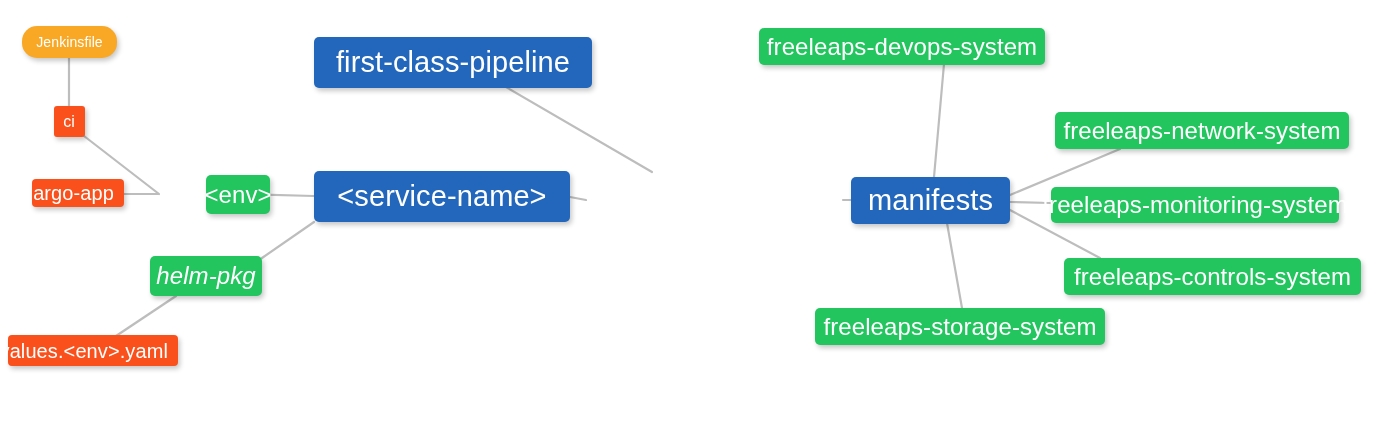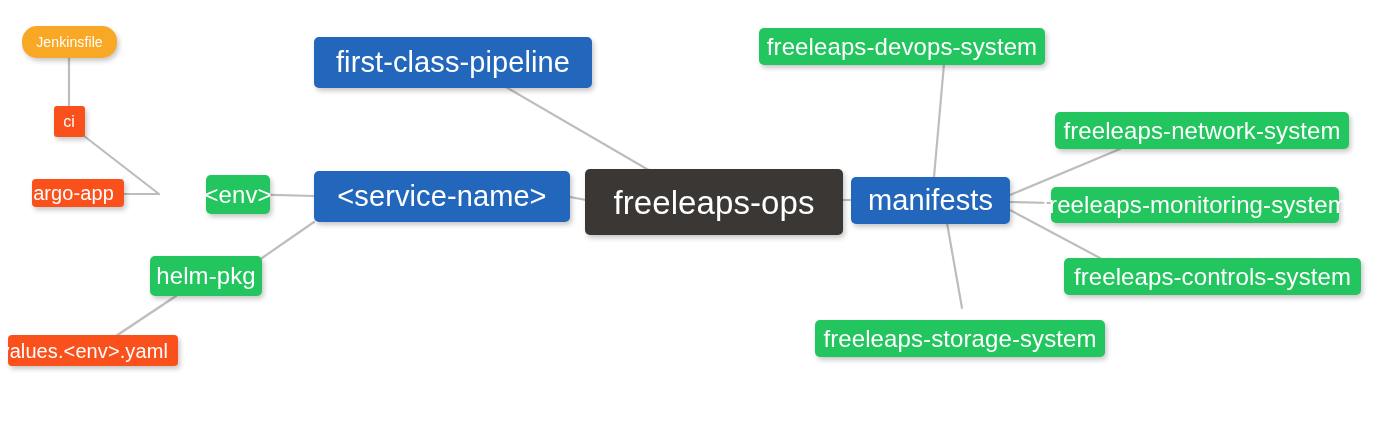--- a/index.html
+++ b/index.html
@@ -83,39 +83,36 @@
   </div>
 
   <div class="node tier-small" style="left: 32px; top: 179px; width: 92px; height: 28px; background: rgb(249, 80, 28);">
     <span>argo-app</span>
   </div>
 
   <div class="node tier-mid" style="left: 158px; top: 175px; width: 64px; height: 39px; background: rgb(35, 197, 94); margin-left: 48px;">
     <span>&lt;env&gt;</span>
   </div>
 
-  <div class="node tier-mid" style="left: 150px; top: 256px; width: 112px; height: 40px; background: rgb(35, 197, 94);">
+  <div class="node tier-mid" style="left: 150px; top: 256px; width: 112px; height: 40px; background: rgb(35, 197, 94); font-style: italic;">
     <span>helm-pkg</span>
   </div>
 
   <div class="node tier-small" style="left: 8px; top: 335px; width: 170px; height: 31px; background: rgb(249, 80, 28); padding-left: 16px;">
     <span>values.&lt;env&gt;.yaml</span>
   </div>
 
   <div class="node tier-major" style="left: 314px; top: 37px; width: 278px; height: 51px; background: rgb(34, 103, 187);">
     <span>first-class-pipeline</span>
   </div>
 
   <div class="node tier-major" style="left: 314px; top: 171px; width: 256px; height: 51px; background: rgb(34, 103, 187); justify-content: center;">
     <span>&lt;service-name&gt;</span>
   </div>
 
-  <div class="node tier-root" style="left: 585px; top: 169px; width: 258px; height: 66px; background: rgb(59, 55, 53);">
-    <span>freeleaps-ops</span>
-  </div>
 
   <div class="node tier-major" style="left: 851px; top: 177px; width: 159px; height: 47px; background: rgb(34, 103, 187);">
     <span>manifests</span>
   </div>
 
   <div class="node tier-mid" style="left: 759px; top: 28px; width: 286px; height: 37px; background: rgb(35, 197, 94);">
     <span>freeleaps-devops-system</span>
   </div>
 
   <div class="node tier-mid" style="left: 1055px; top: 112px; width: 294px; height: 37px; background: rgb(35, 197, 94);">
@@ -123,17 +120,17 @@
   </div>
 
   <div class="node tier-mid" style="left: 1051px; top: 187px; width: 288px; height: 36px; background: rgb(35, 197, 94); text-align: center;">
     <span>freeleaps-monitoring-system</span>
   </div>
 
   <div class="node tier-mid" style="left: 1064px; top: 258px; width: 297px; height: 37px; background: rgb(35, 197, 94);">
     <span>freeleaps-controls-system</span>
   </div>
 
-  <div class="node tier-mid" style="left: 815px; top: 320px; width: 290px; height: 37px; background: rgb(35, 197, 94);">
+  <div class="node tier-mid" style="left: 815px; top: 308px; width: 290px; height: 37px; background: rgb(35, 197, 94);">
     <span>freeleaps-storage-system</span>
   </div>
 
 </div>
 
 </body></html>

